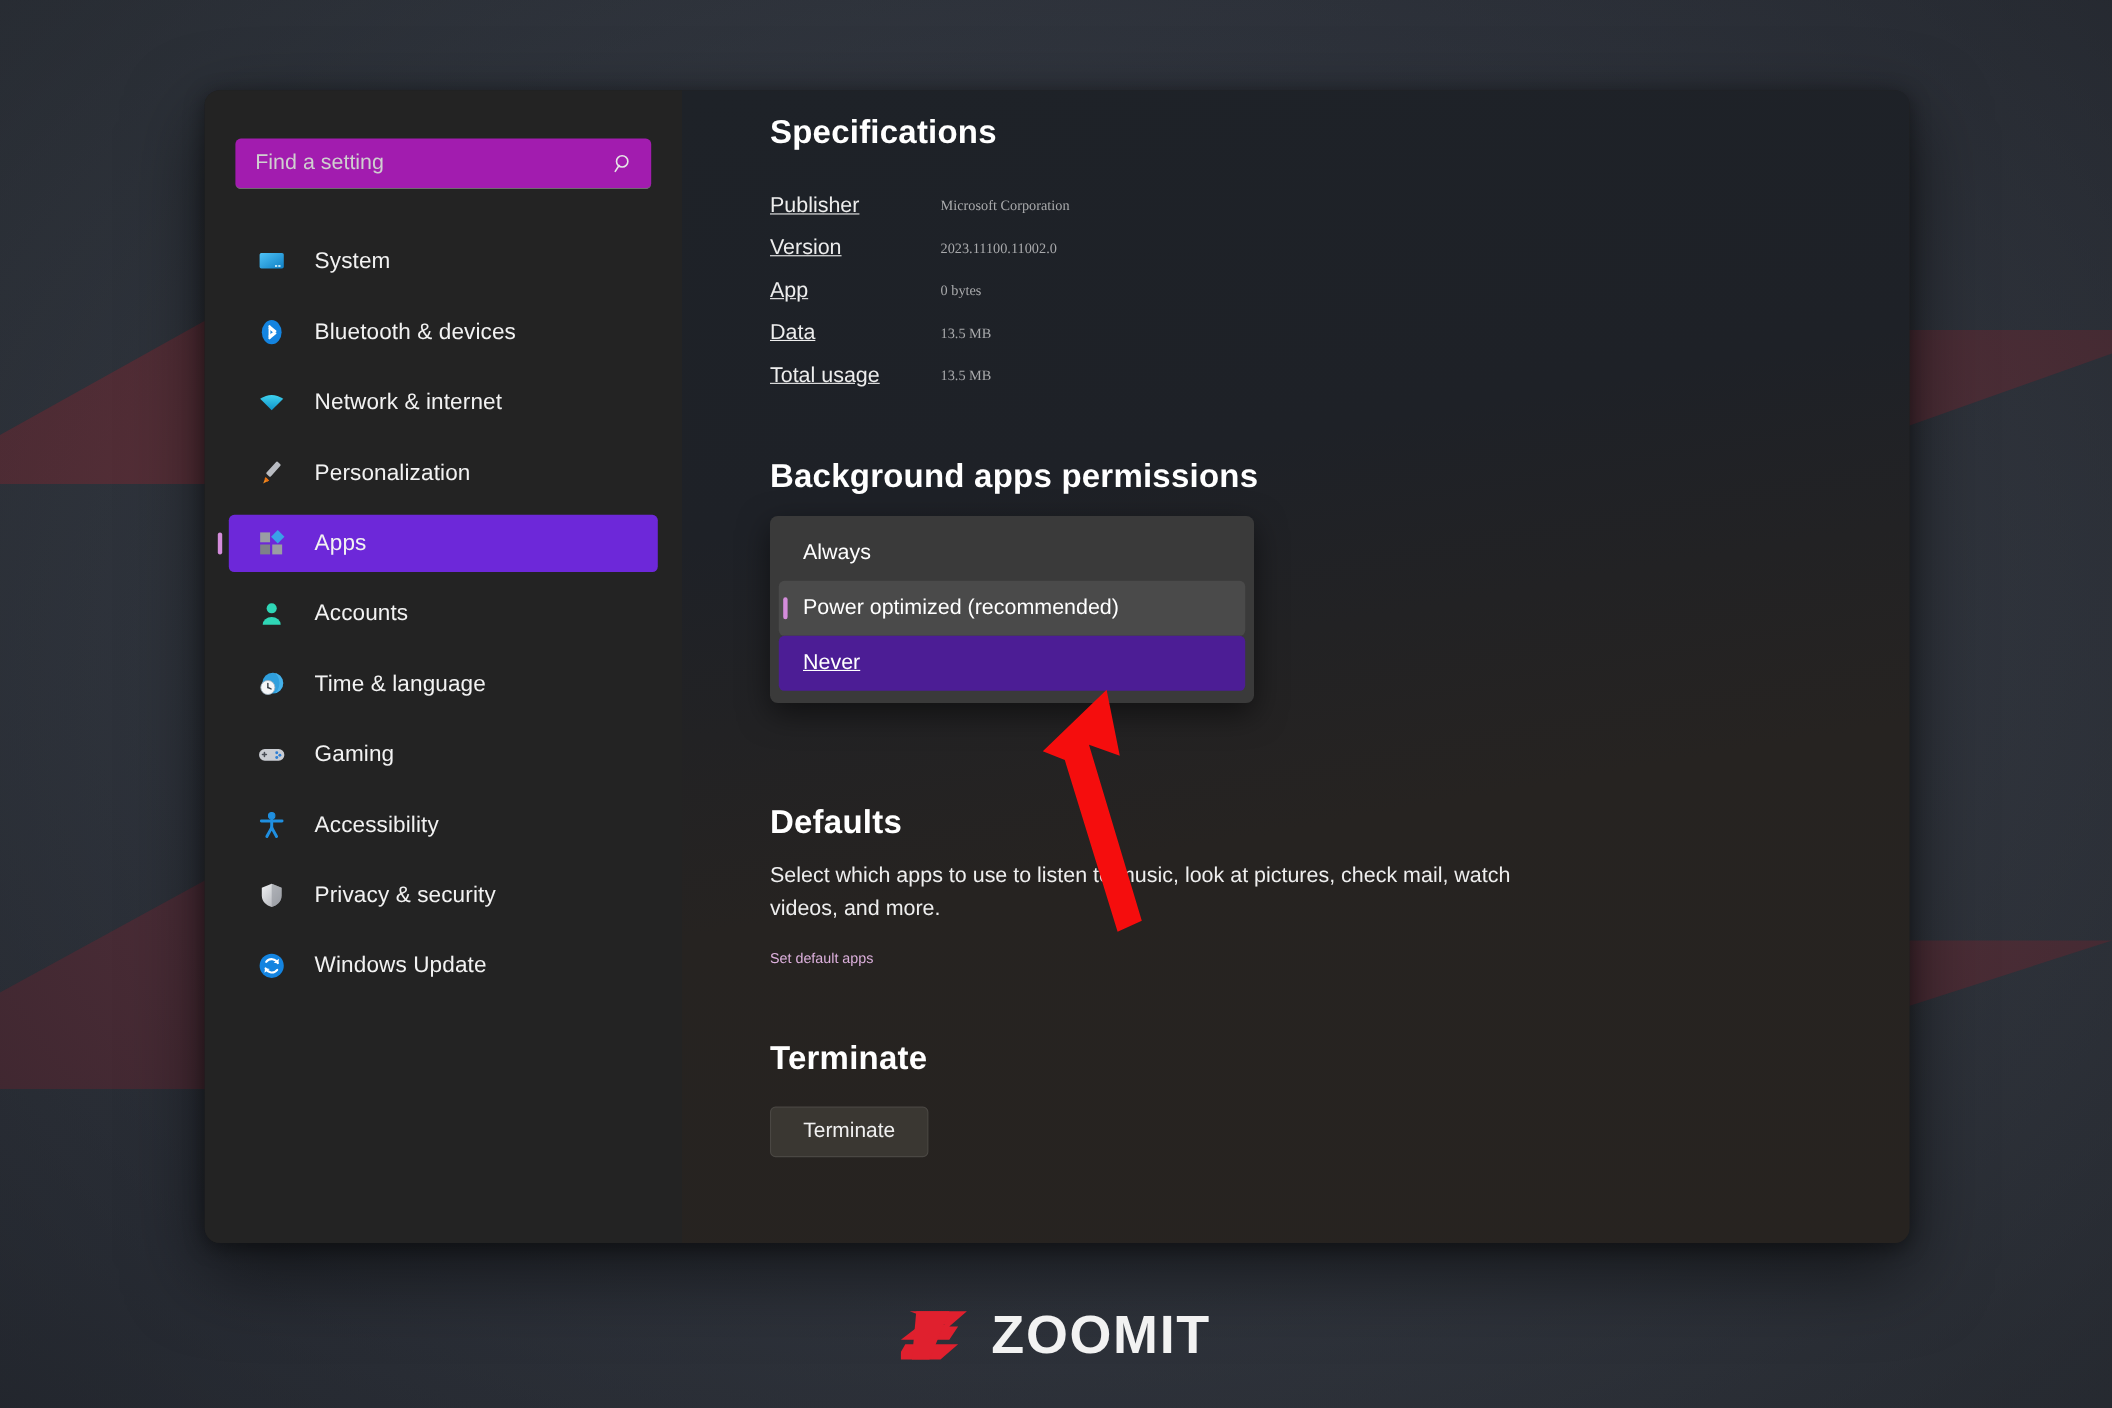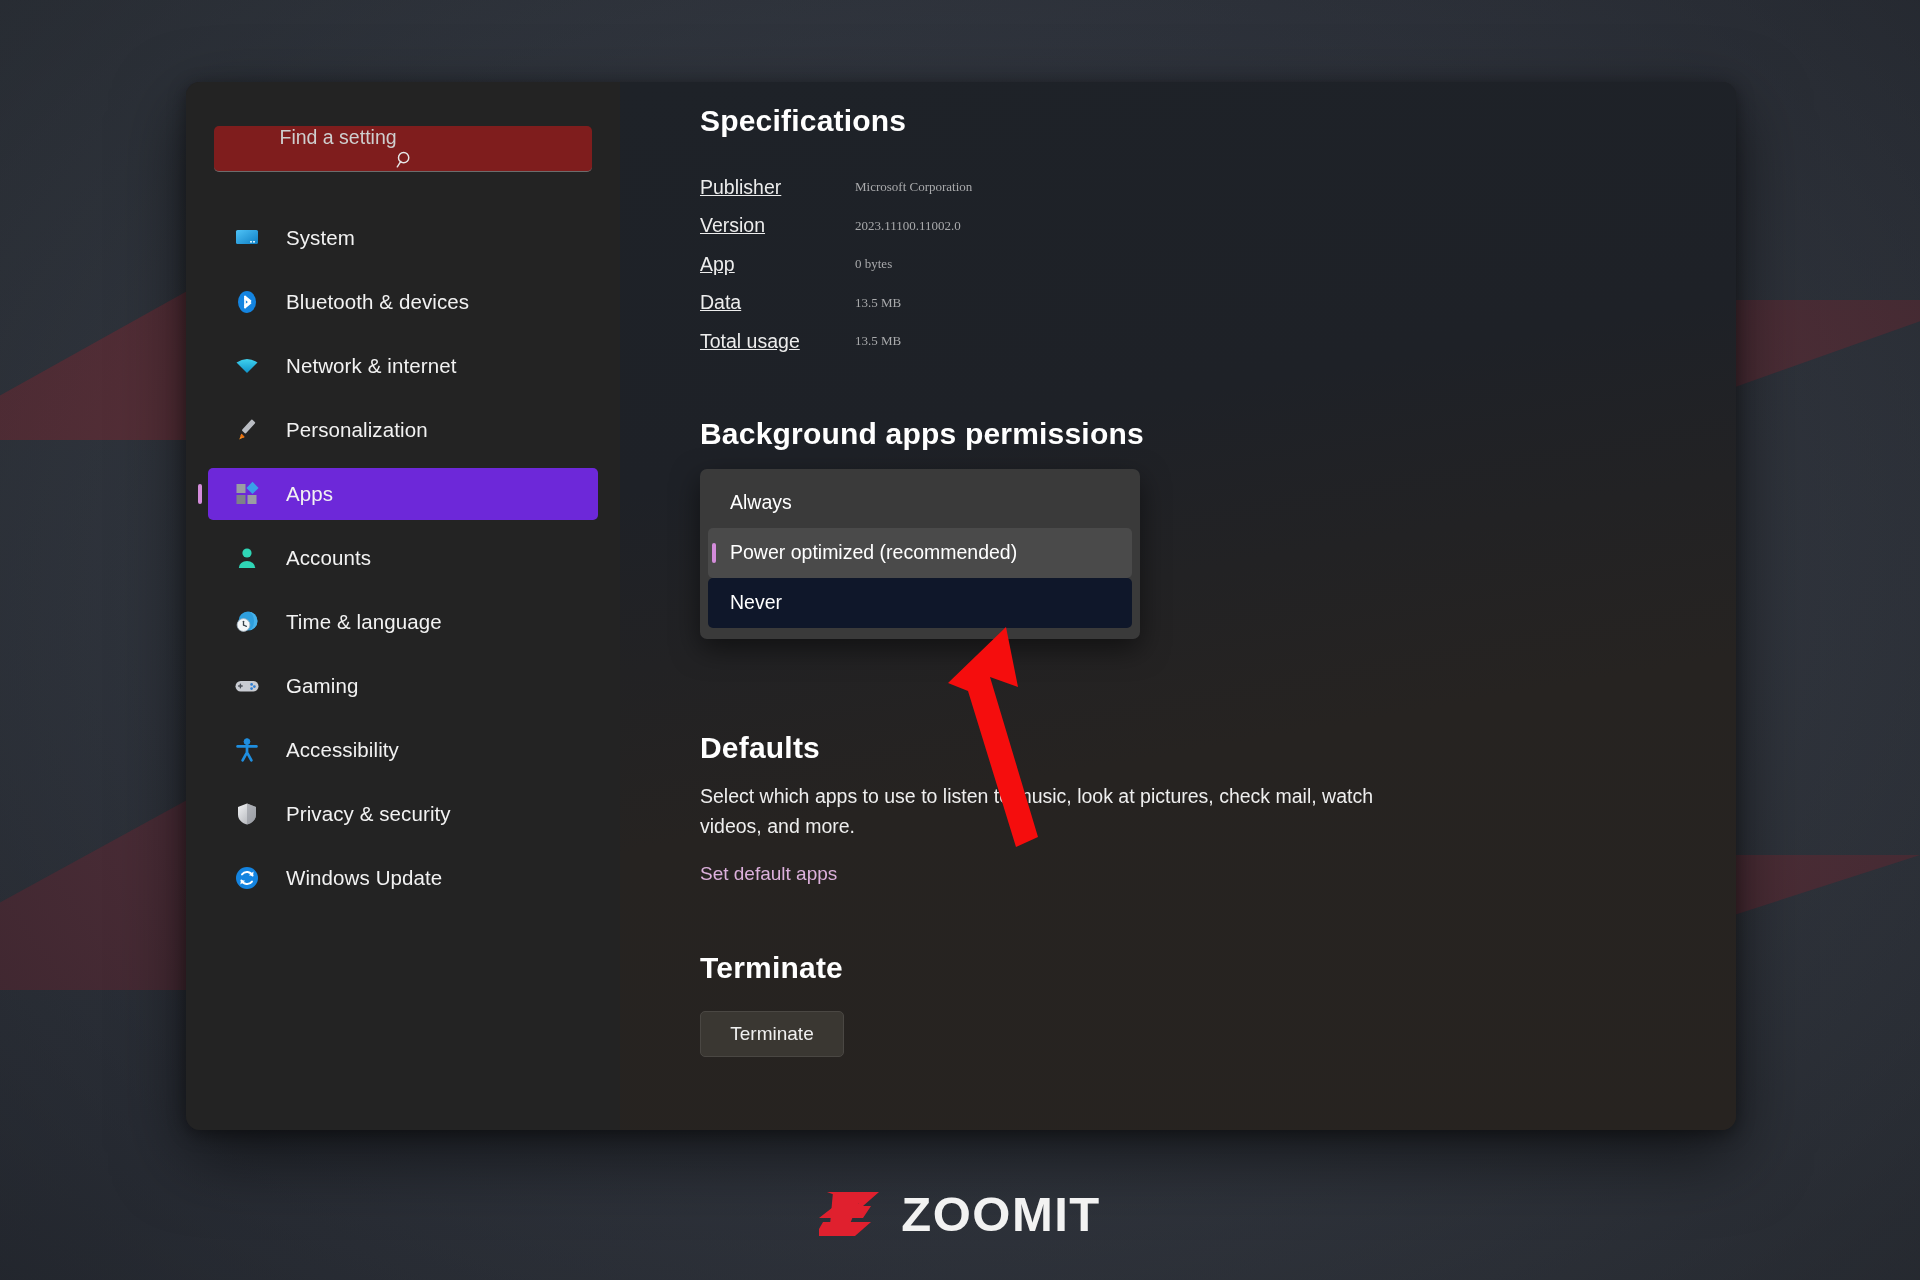--- a/index.html
+++ b/index.html
@@ -65,27 +65,26 @@
   #sidebar {
     width: 434px;
     flex: 0 0 434px;
     background: #232323;
     padding: 28px 0 0 0;
     position: relative;
   }
   #search-wrap {
     margin: 16px 28px 0 28px;
     height: 46px;
-    background: #7f1d1d;
+    background: #a21caf;
     border-radius: 5px;
     border-bottom: 1px solid #6c6c6c;
     display: flex; align-items: center;
     padding: 0 14px 0 18px;
     position: relative;
-    flex-direction: column;
   }
   #search-input {
     flex: 1;
     background: transparent; border: 0; outline: none;
     color: #dcdcdc;
     font-family: "Liberation Sans", sans-serif;
     font-size: 19.5px;
   }
   #search-input::placeholder { color: #cfcfcf; opacity: 1; }
   #search-icon { width: 22px; height: 22px; flex: 0 0 22px; }
@@ -170,21 +169,21 @@
   .dd-option {
     position: relative;
     height: 50px;
     display: flex; align-items: center;
     padding-left: 22px;
     border-radius: 5px;
     font-size: 19.5px;
     color: #ffffff;
     cursor: default;
   }
-  .dd-option.hovered { background: #0f172a; }
+  .dd-option.hovered { background: #4c1d95; text-decoration: underline; }
   .dd-option.selected { background: #4a4a4a; }
   .dd-option.selected::before {
     content: "";
     position: absolute;
     left: 4px; top: 50%;
     transform: translateY(-50%);
     width: 4px; height: 20px;
     border-radius: 2px;
     background: #d48cdb;
   }
@@ -194,21 +193,21 @@
   .body-text {
     margin-top: 16px;
     font-size: 19.5px;
     line-height: 30px;
     color: #eeeeee;
     max-width: 700px;
   }
   #set-default-apps {
     display: inline-block;
     margin-top: 22px;
-    font-size: 19px;
+    font-size: 13px;
     color: #dcb0dc;
     text-decoration: none;
     cursor: pointer;
   }
 
   
   #terminate-title { margin-top: 66px; }
   #terminate-button {
     margin-top: 26px;
     width: 144px; height: 46px;

